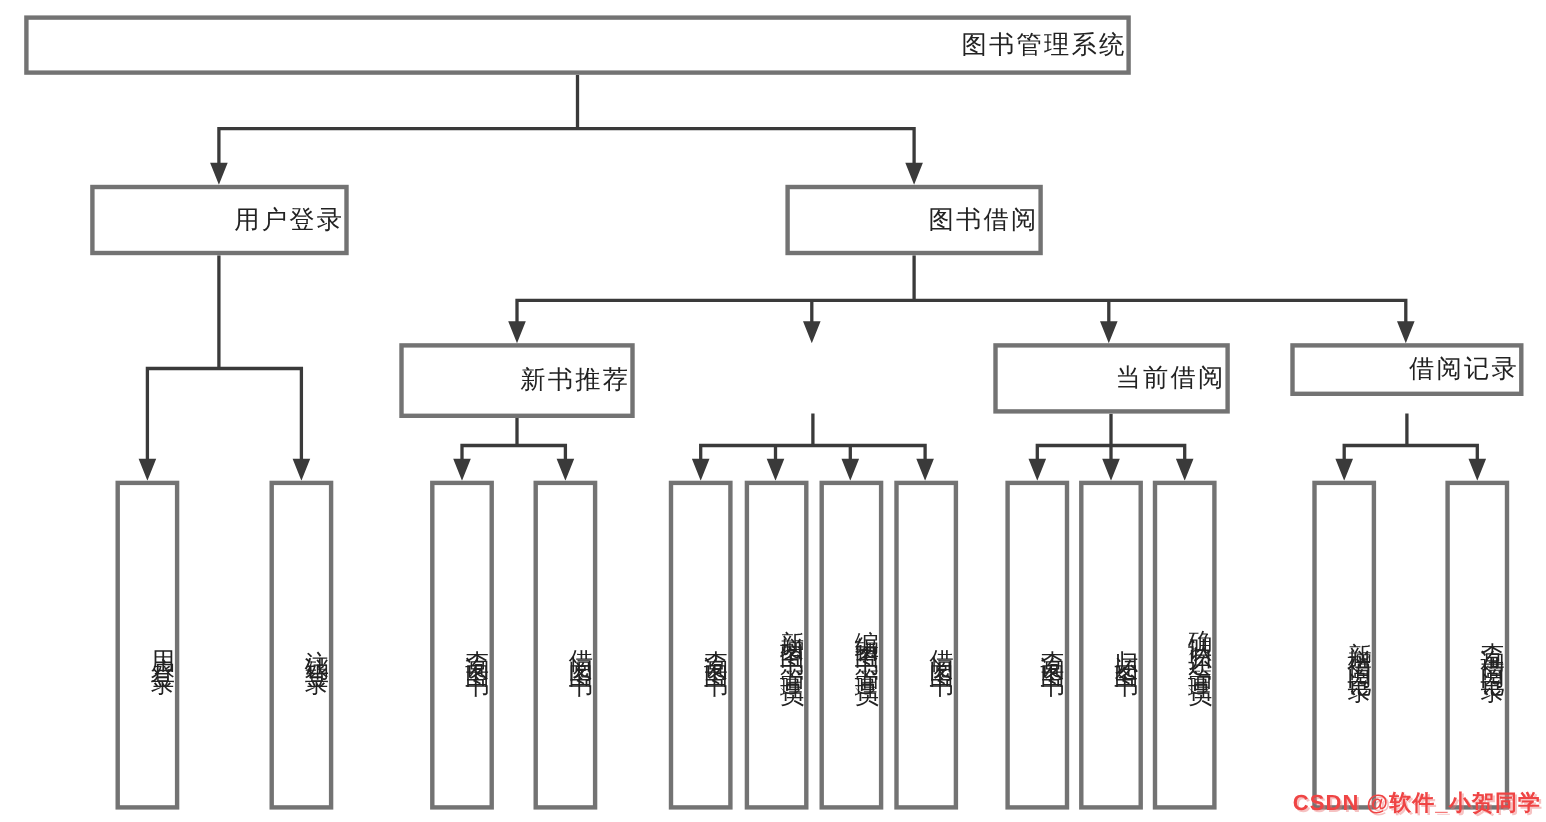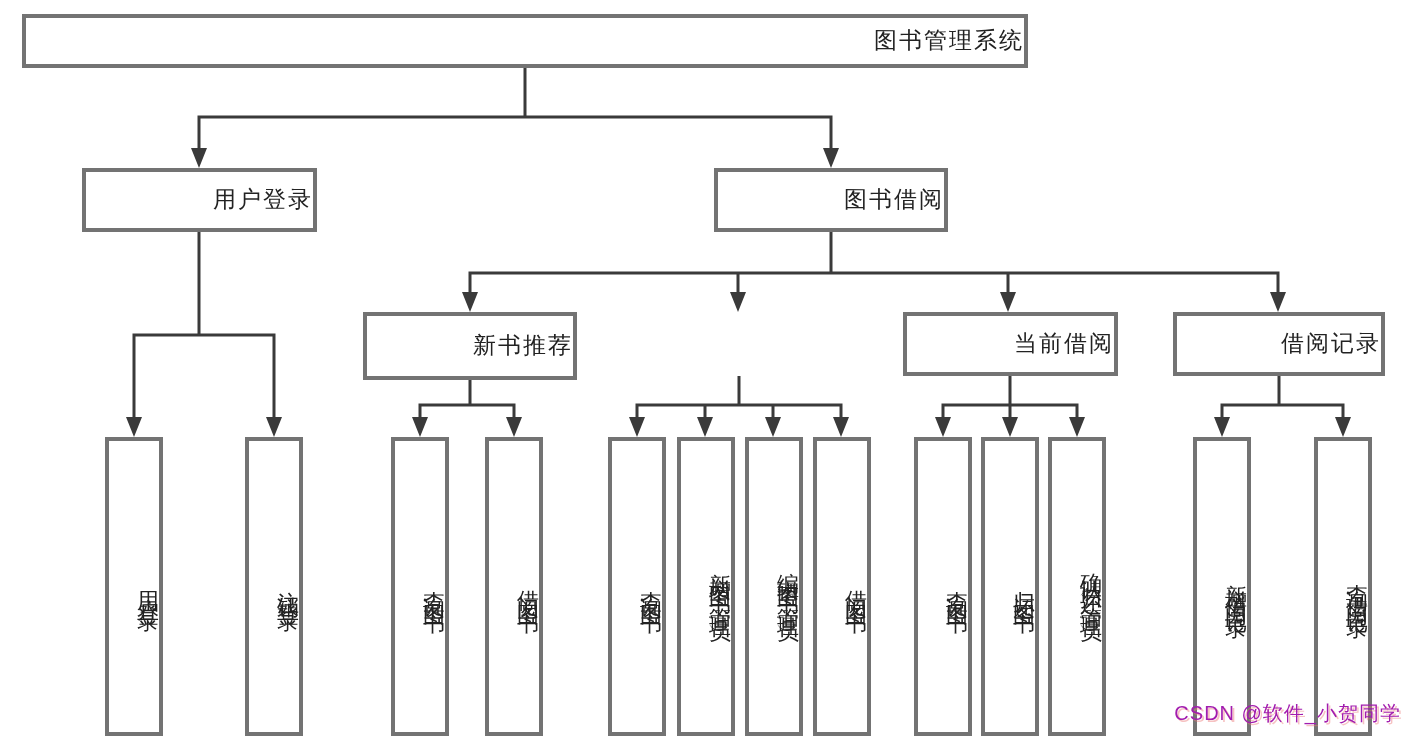--- a/index.html
+++ b/index.html
@@ -27,26 +27,27 @@
   .leaf .lbl {
     writing-mode:vertical-lr;
     text-orientation:mixed;
     font-size:22px;
     letter-spacing:7px;
     white-space:normal;
     line-height:1;
   }
   .watermark {
     position:absolute;
-    right:4px; bottom:20px;
+    right:4px; bottom:4px;
     font-size:20px;
     letter-spacing:1px;
-    color:#a21caf;
+    color:#ef4444;
     text-shadow:2px 2px 0 rgba(235,120,120,0.45);
     white-space:nowrap;
+    font-weight:bold;
   }
 </style>
 </head>
 <body>
 
 <div class="canvas">
 
   <svg class="connectors" viewBox="0 0 1405 747" aria-hidden="true">
     <path fill="none" stroke="#3a3a3a" stroke-width="3" d="M525 68 V117
          M199 150 V117 H831 V150
@@ -98,21 +99,21 @@
   <div class="box" style="left:714px;top:168px;width:234px;height:64px">
     <span class="lbl">图书借阅</span>
   </div>
 
   <div class="box" style="left:363px;top:312px;width:214px;height:68px">
     <span class="lbl">新书推荐</span>
   </div>
   <div class="box" style="left:903px;top:312px;width:215px;height:64px">
     <span class="lbl">当前借阅</span>
   </div>
-  <div class="box" style="left:1173px;top:312px;width:212px;height:64px">
+  <div class="box" style="left:1173px;top:312px;width:212px;height:48px">
     <span class="lbl">借阅记录</span>
   </div>
 
   <div class="box leaf" style="left:105px;top:437px;width:58px;height:299px">
     <span class="lbl">用户登录</span>
   </div>
   <div class="box leaf" style="left:245px;top:437px;width:58px;height:299px">
     <span class="lbl">注销登录</span>
   </div>
 

